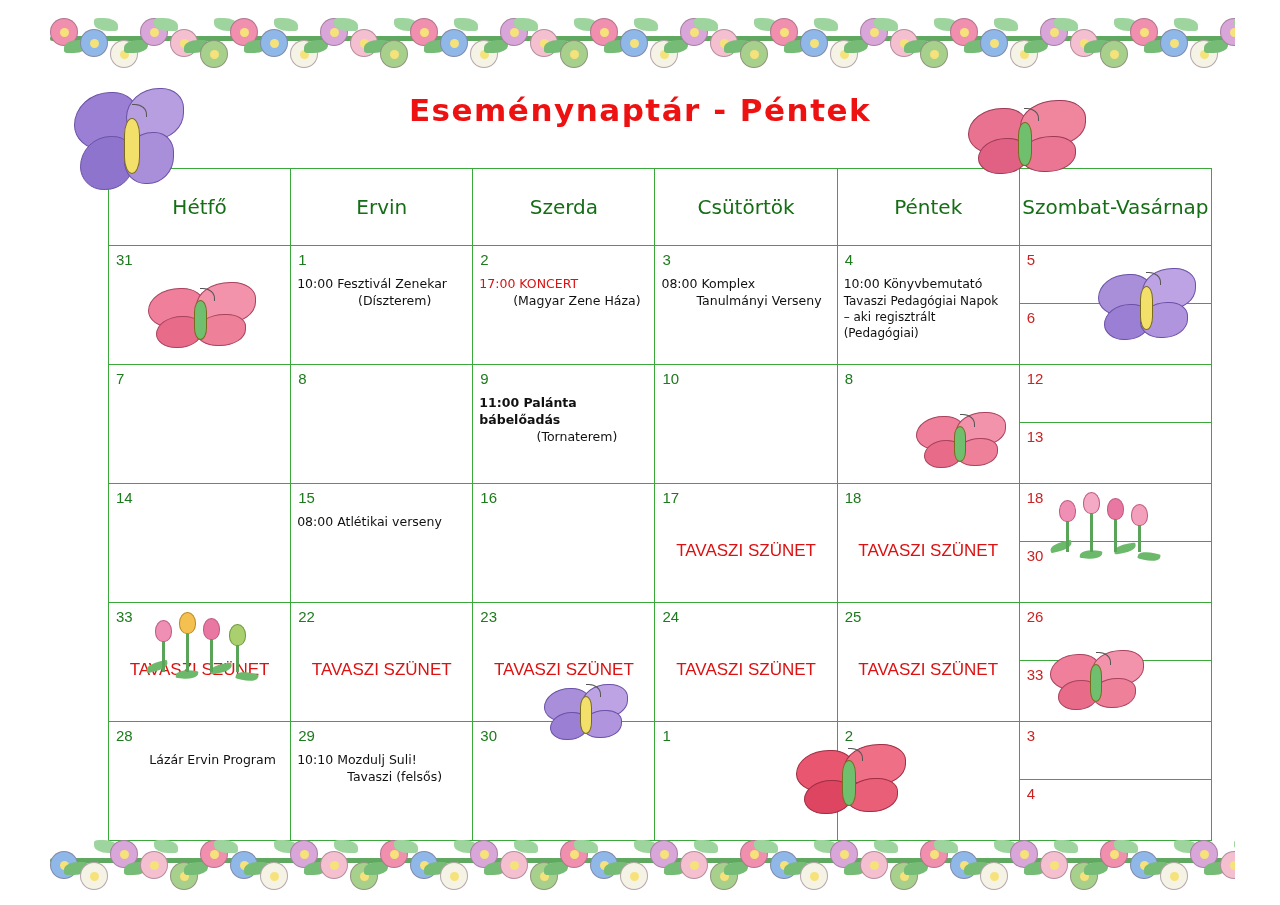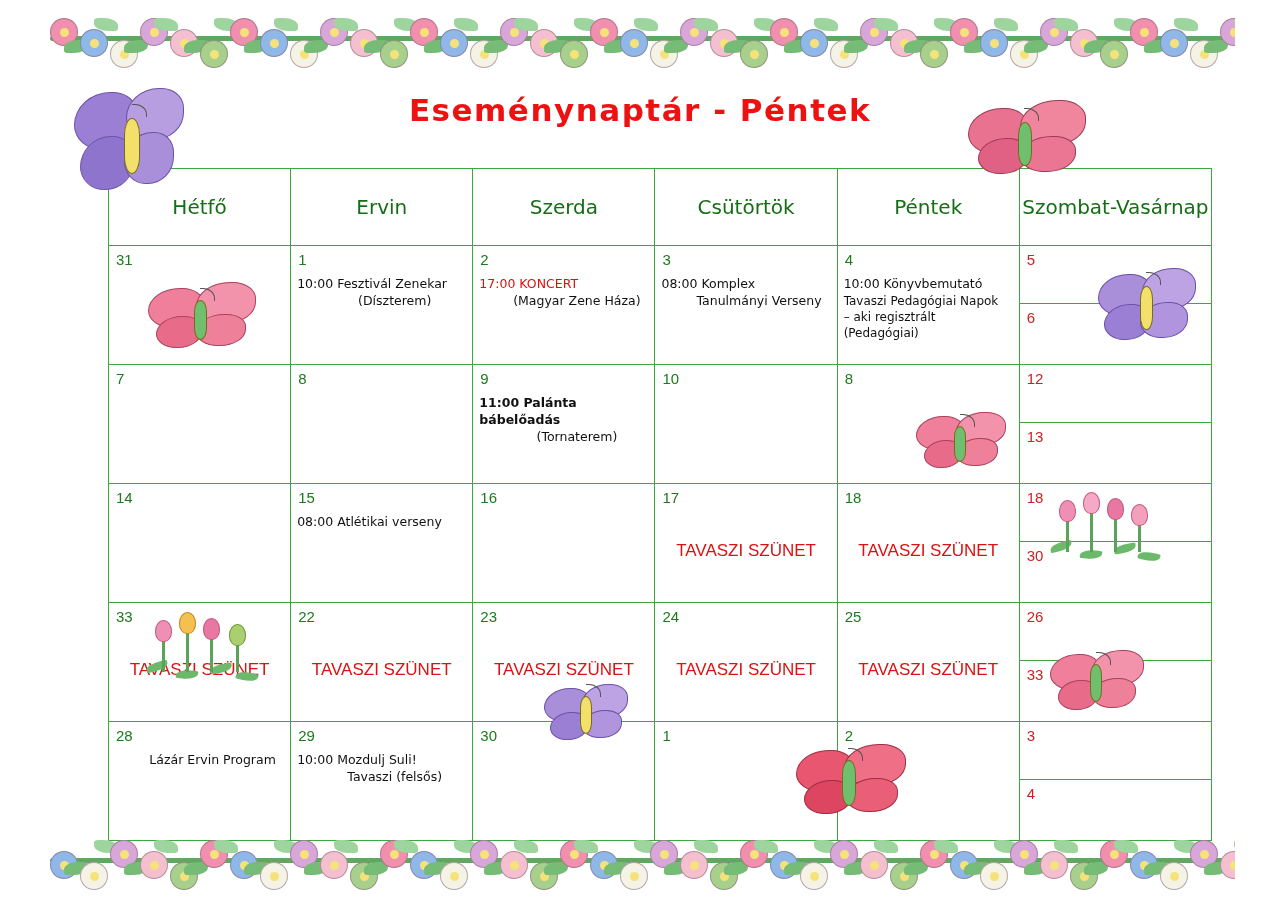--- a/index.html
+++ b/index.html
@@ -461,21 +461,21 @@
       <tr>
         <td class="daycell">
           <span class="num">28</span>
           <div class="events">
             <span class="ev indent">Lázár Ervin Program</span>
           </div>
         </td>
         <td class="daycell">
           <span class="num">29</span>
           <div class="events">
-            <span class="ev left">10:00  Mozdulj Suli!</span>
+            <span class="ev left">10:10  Mozdulj Suli!</span>
             <span class="ev indent">Tavaszi (felsős)</span>
           </div>
         </td>
         <td class="daycell">
           <span class="num">30</span>
           <div class="events"></div>
         </td>
         <td class="daycell">
           <span class="num">1</span>
           <div class="events"></div>

